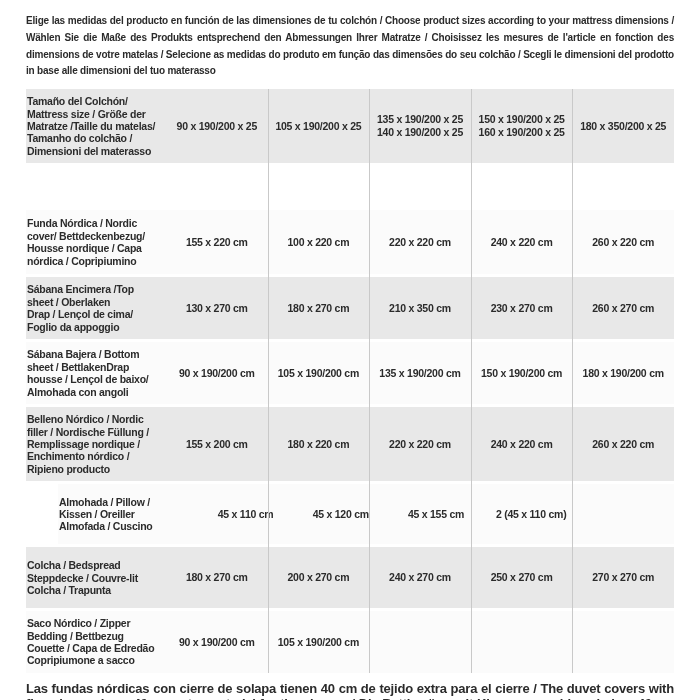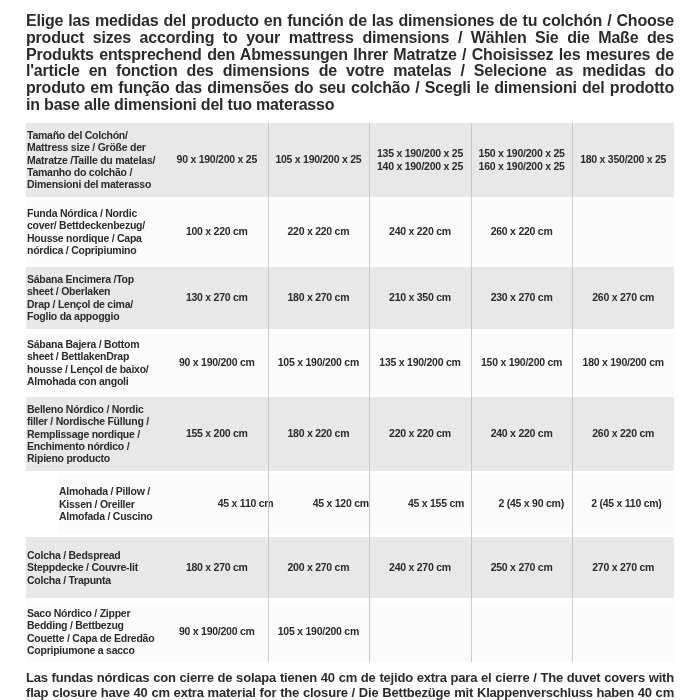--- a/index.html
+++ b/index.html
@@ -10,21 +10,21 @@
   }
   *{box-sizing:border-box;margin:0;padding:0;}
   html,body{width:700px;height:700px;background:#ffffff;overflow:hidden;}
   body{
     font-family:"Liberation Sans","DejaVu Sans",sans-serif;
     font-weight:700;
     color:var(--text);
   }
   .sheet{padding:13px 26px 0 26px;width:700px;}
   .para{
-    font-size:16px;
+    font-size:10px;
     line-height:16.8px;
     letter-spacing:-0.2px;
     text-align:justify;
     color:var(--text);
   }
   .para.footnote{
     font-size:13px;
     line-height:15px;
     margin-top:8px;
   }
@@ -38,21 +38,21 @@
     flex-direction:column;
     gap:3px;
   }
   .trow{
     display:grid;
     grid-template-columns:140px repeat(5,1fr);
     background:var(--row-light);
   }
   .trow:nth-of-type(odd){background:var(--row-alt);}
   .trow:nth-of-type(1){min-height:70px;}
-  .trow:nth-of-type(2){min-height:64px;}
+  .trow:nth-of-type(2){min-height:64px;margin-top:44px;}
   .trow:nth-of-type(3){min-height:62px;}
   .trow:nth-of-type(4){min-height:62px;}
   .trow:nth-of-type(5){min-height:69px;}
   .trow:nth-of-type(6){min-height:60px;margin-left:32px;}
   .trow:nth-of-type(7){min-height:61px;}
   .trow:nth-of-type(8){min-height:60px;}
   .cell{
     display:flex;
     align-items:center;
     font-size:10.5px;
@@ -109,20 +109,21 @@
     <div class="cell val">150 x 190/200 x 25
 160 x 190/200 x 25</div>
     <div class="cell val">180 x 350/200 x 25</div>
   </div>
 
   <div class="trow">
     <div class="cell label">Funda Nórdica / Nordic
 cover/ Bettdeckenbezug/
 Housse nordique / Capa
 nórdica / Copripiumino</div>
+    <div class="cell val">155 x 220 cm</div>
     <div class="cell val">100 x 220 cm</div>
     <div class="cell val">220 x 220 cm</div>
     <div class="cell val">240 x 220 cm</div>
     <div class="cell val">260 x 220 cm</div>
   </div>
 
   <div class="trow">
     <div class="cell label">Sábana Encimera /Top
 sheet / Oberlaken
 Drap / Lençol de cima/
@@ -159,21 +160,20 @@
     <div class="cell val">260 x 220 cm</div>
   </div>
 
   <div class="trow">
     <div class="cell label">Almohada / Pillow /
 Kissen / Oreiller
 Almofada / Cuscino</div>
     <div class="cell val">45 x 110 cm</div>
     <div class="cell val">45 x 120 cm</div>
     <div class="cell val">45 x 155 cm</div>
-    <div class="cell val">2 (45 x 90 cm)</div>
     <div class="cell val">2 (45 x 110 cm)</div>
   </div>
 
   <div class="trow">
     <div class="cell label">Colcha / Bedspread
 Steppdecke / Couvre-lit
 Colcha / Trapunta</div>
     <div class="cell val">180 x 270 cm</div>
     <div class="cell val">200 x 270 cm</div>
     <div class="cell val">240 x 270 cm</div>

